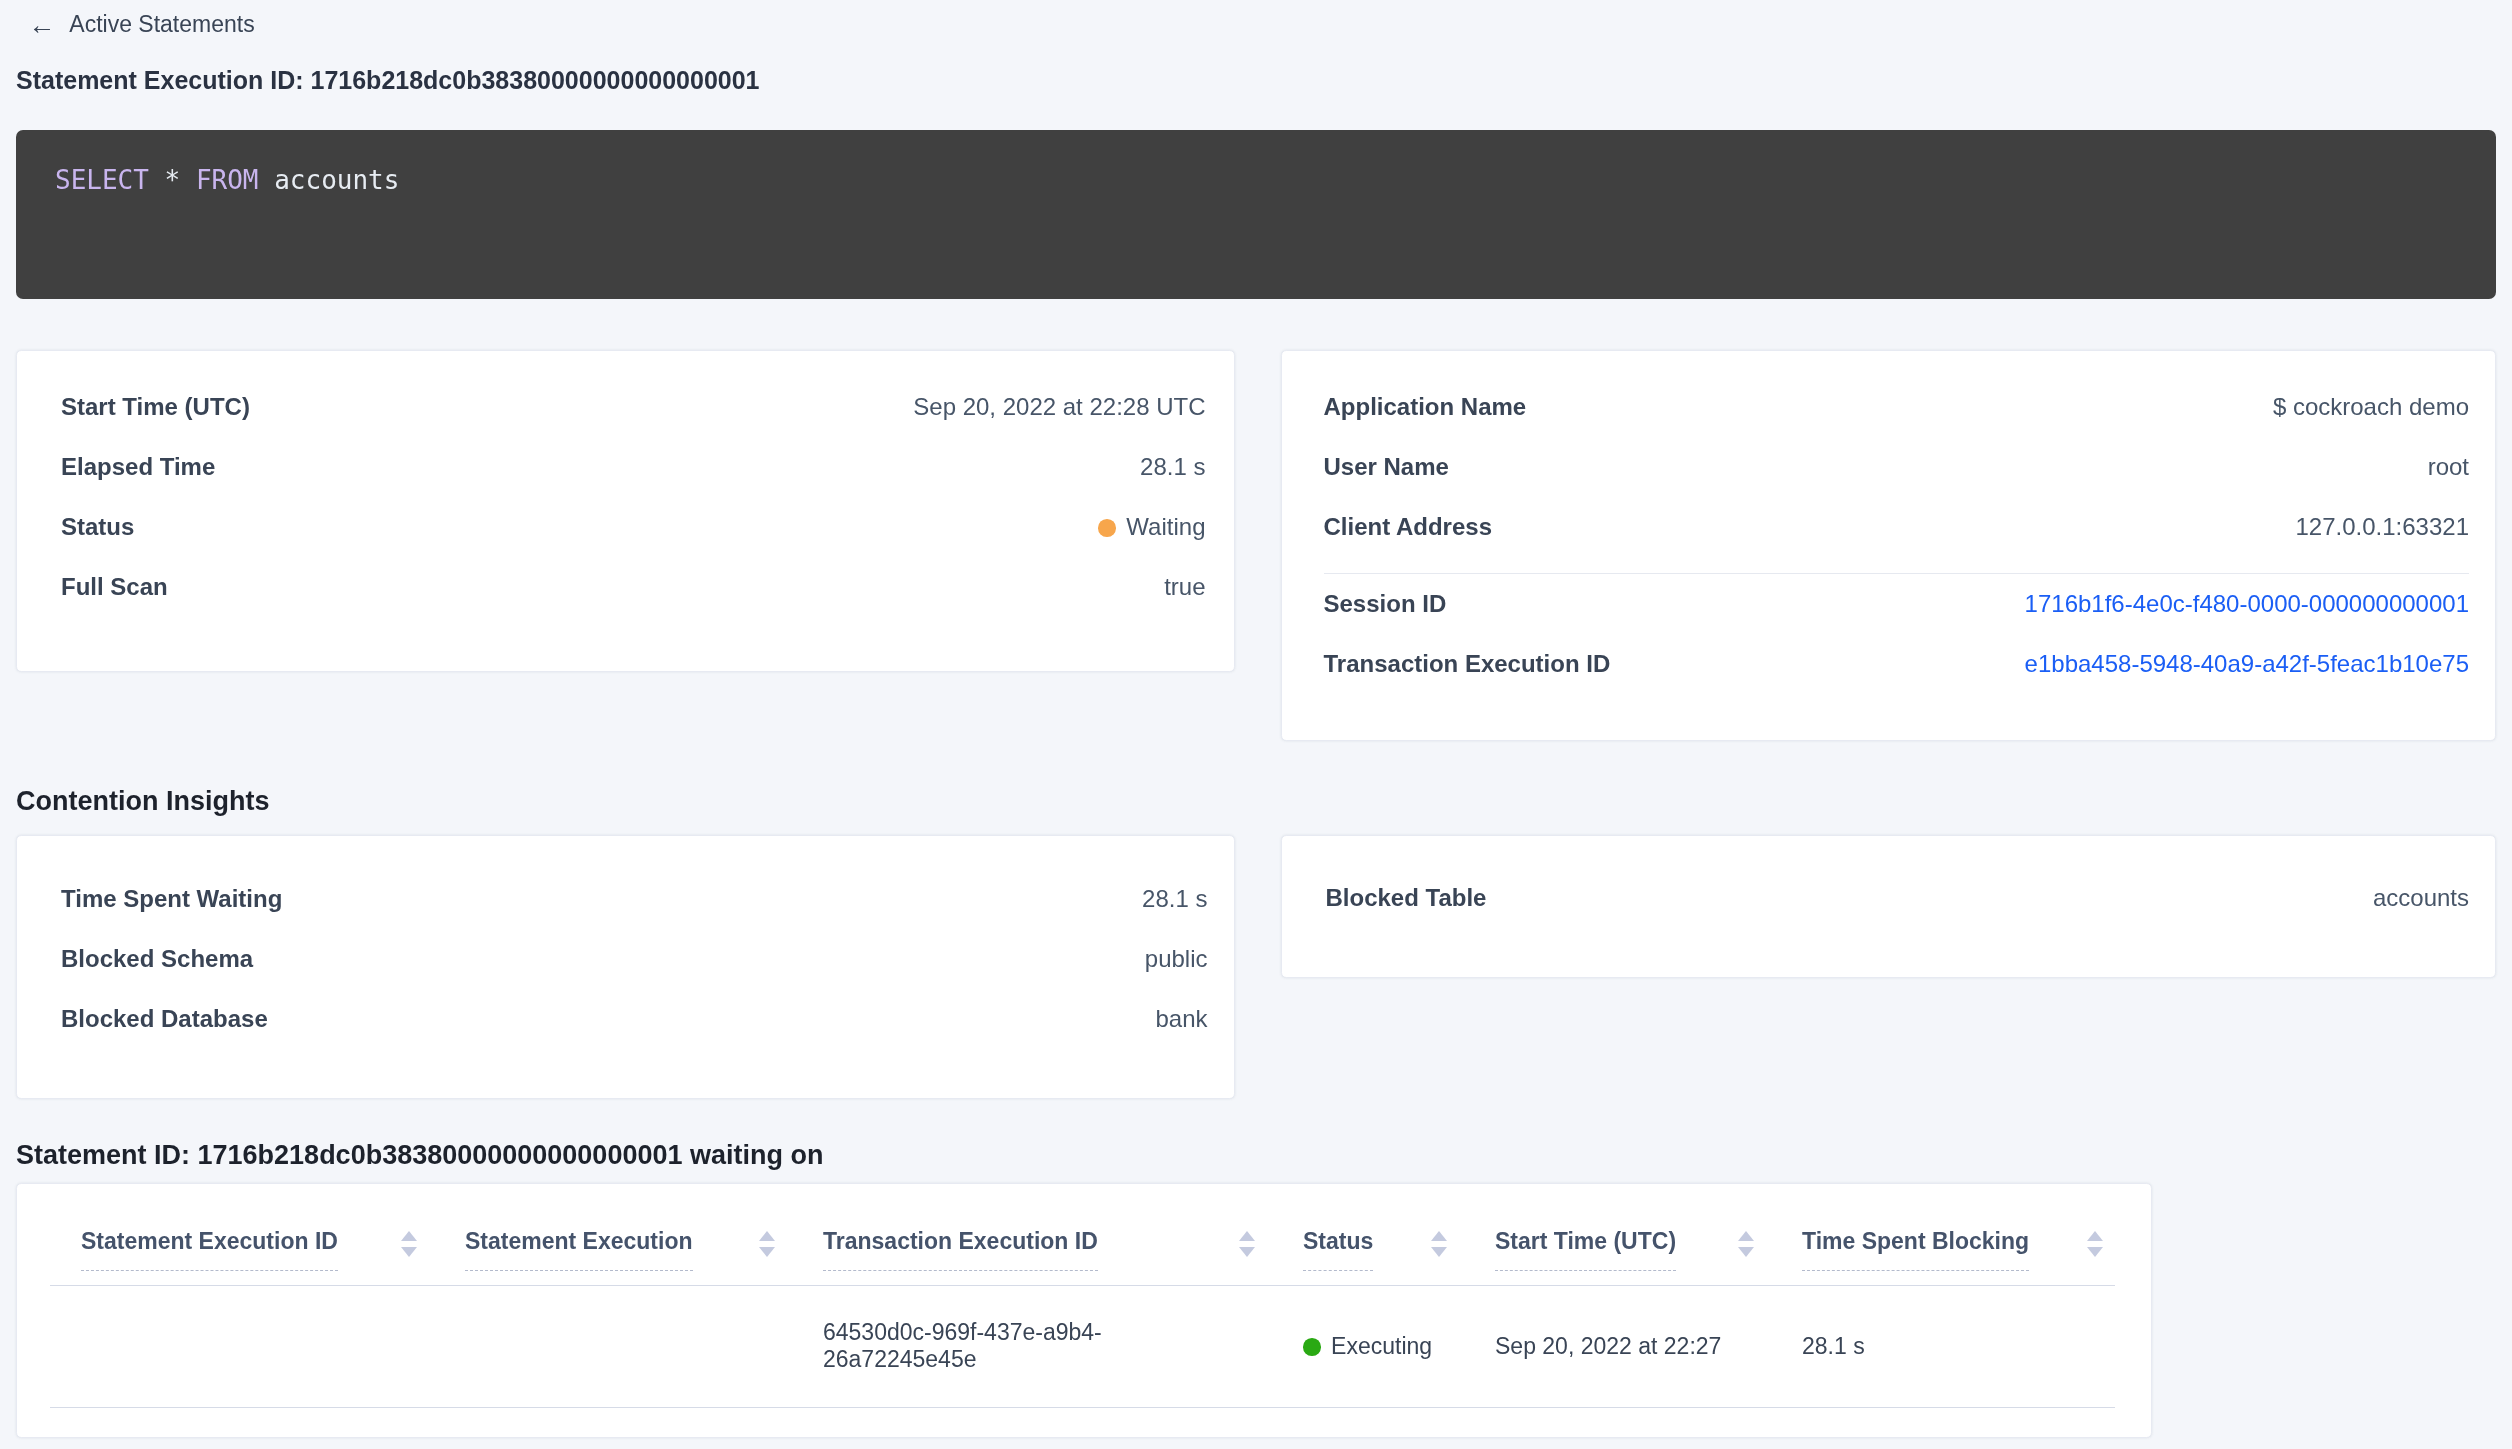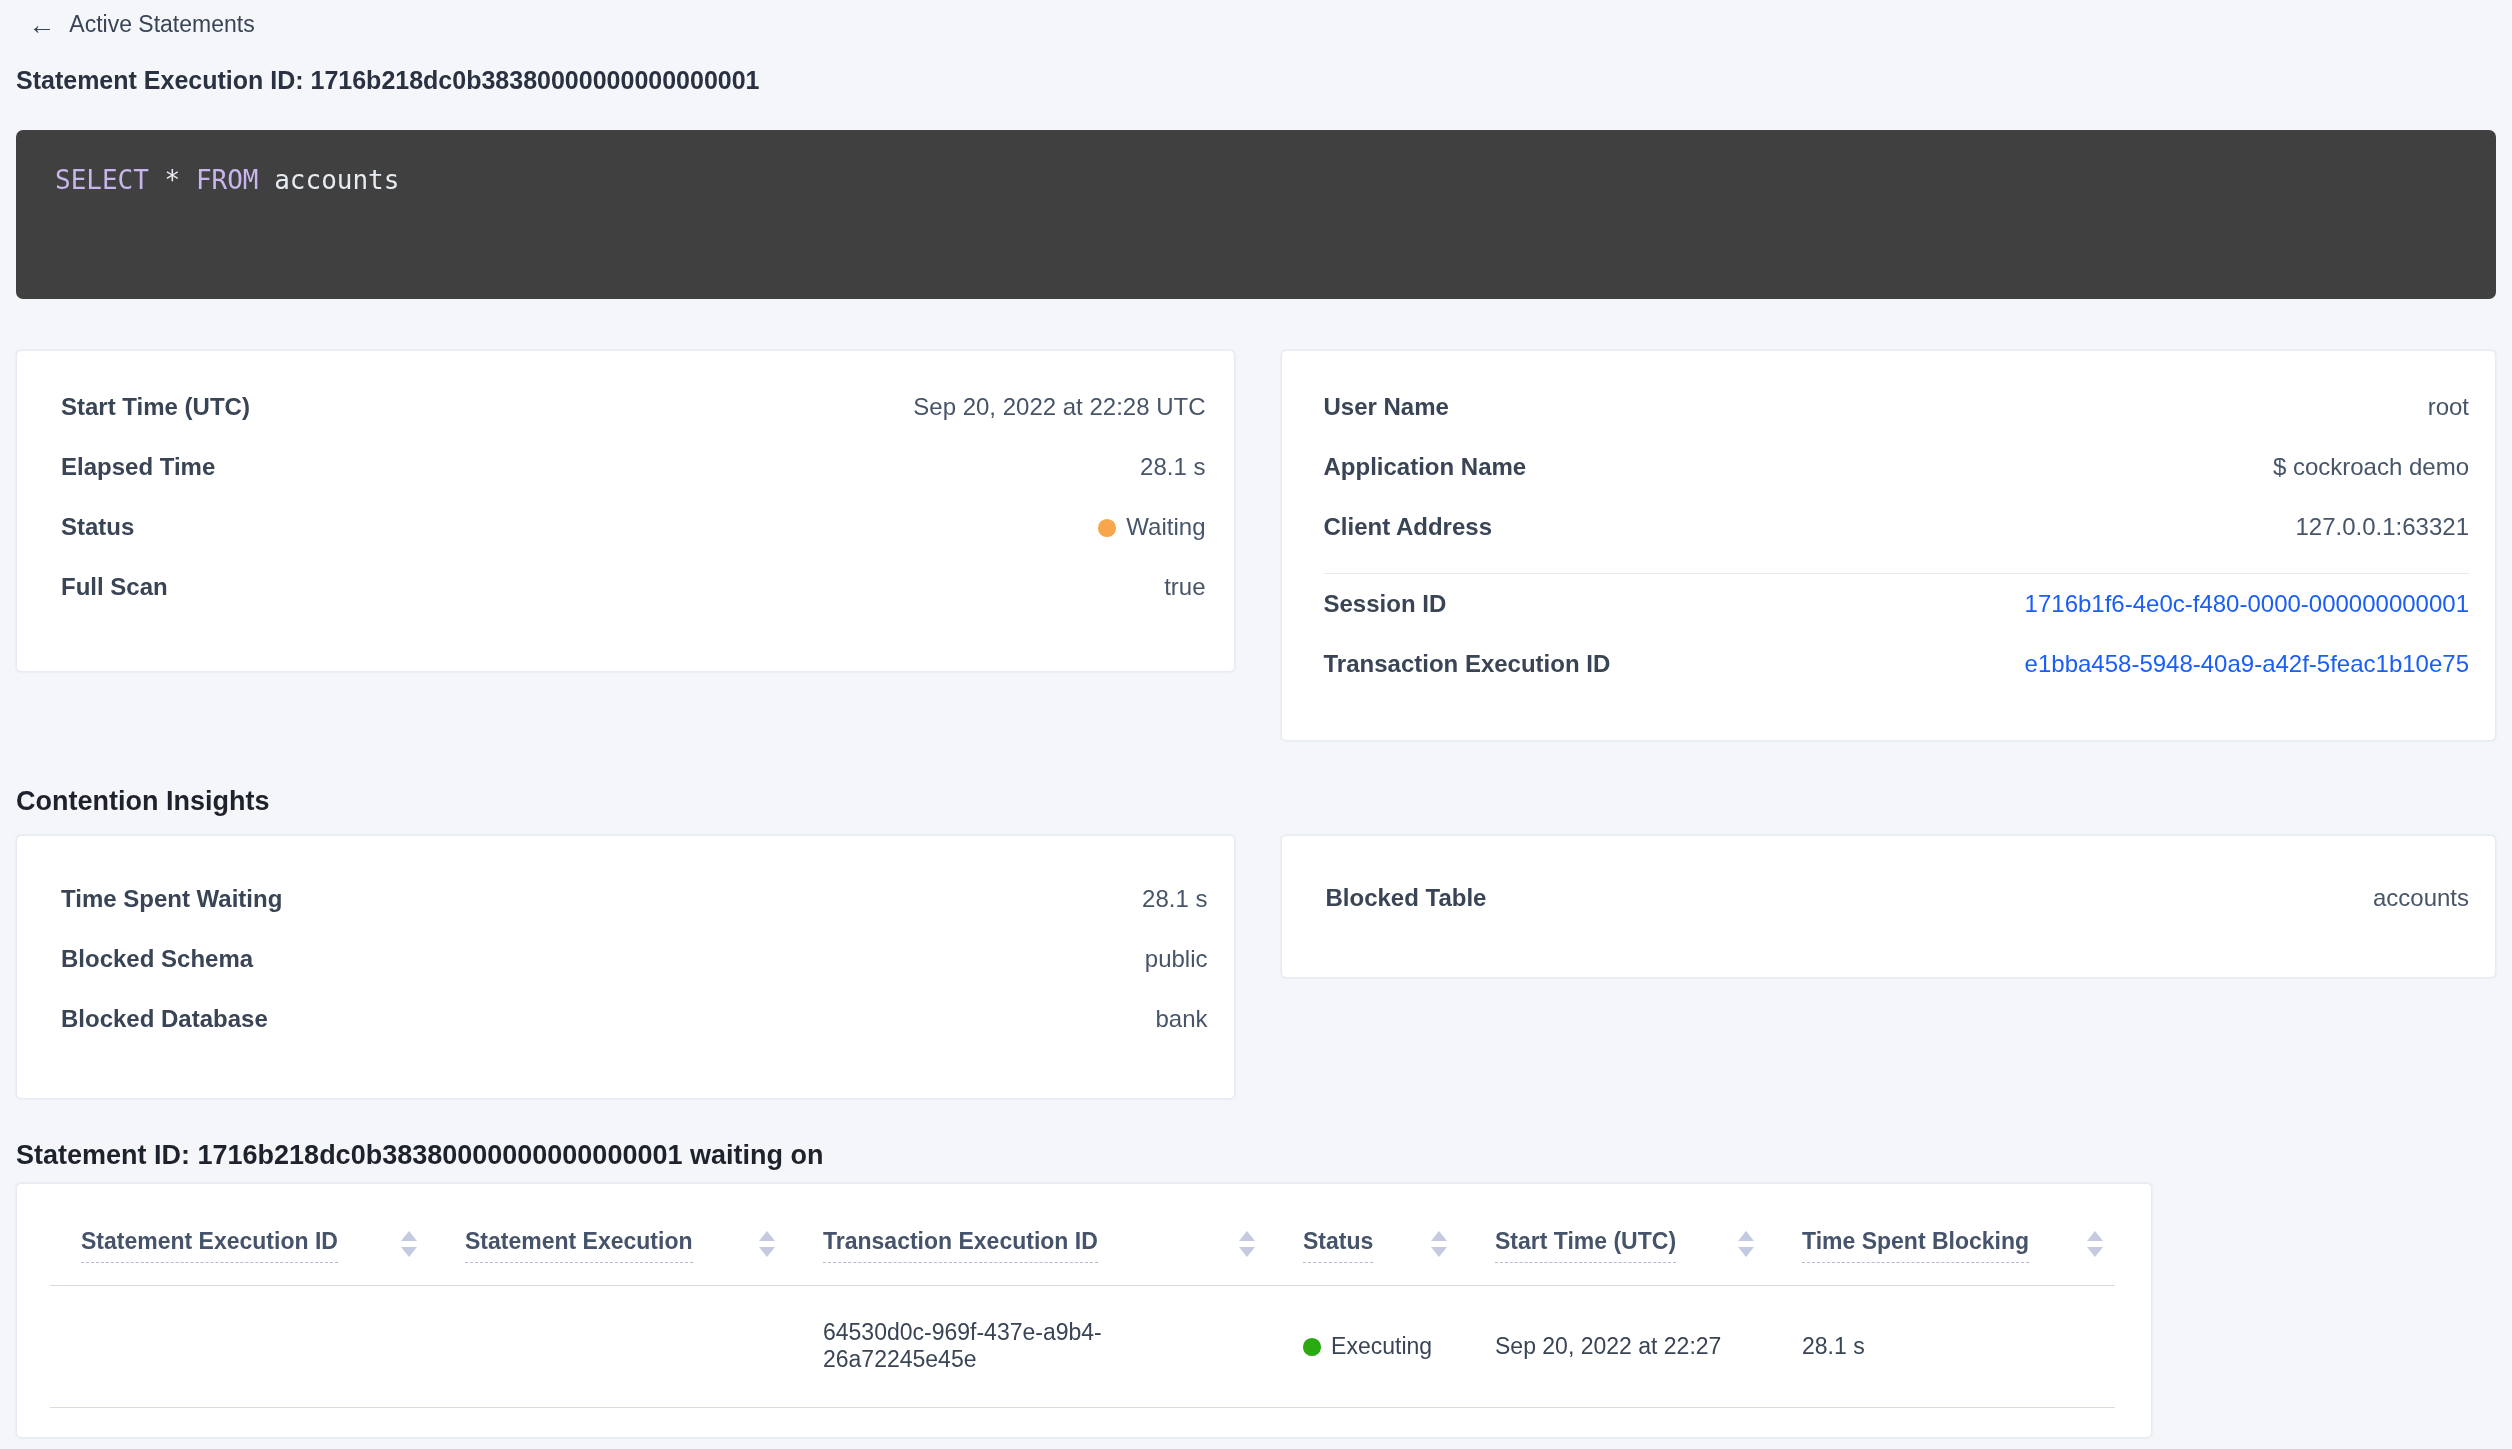--- a/index.html
+++ b/index.html
@@ -71,21 +71,21 @@
     border:0.9px solid #e7eaf2;
     border-radius:5.3px;
     box-sizing:border-box;
     box-shadow:0 0 2.6px rgba(67,90,111,0.12);
     overflow:hidden;
   }
   .tbl { margin:0 36px 0 33px; }
   .tbl-head { display:flex; padding:44px 0 0 31px; height:101px; box-sizing:border-box; align-items:flex-start; }
   .th { display:flex; justify-content:space-between; align-items:flex-start; box-sizing:border-box;
         padding-right:48px; font-size:23px; font-weight:700; color:#45536b; cursor:pointer; }
-  .th .lbl { border-bottom:1.8px dashed #b3bacc; padding-bottom:8px; line-height:26px; }
+  .th .lbl { border-bottom:1.8px dashed #b3bacc; padding-bottom:16px; line-height:26px; }
   .c1 { width:384px; } .c2 { width:358px; } .c3 { width:480px; }
   .c4 { width:192px; } .c5 { width:307px; } .c6 { flex:1;gap:40px; }
   .th.c6 { padding-right:12.3px; }
   .sort { display:flex; flex-direction:column; gap:5.3px; margin-top:3.5px; flex:none; }
   .tri-up   { width:0; height:0; border-left:8.8px solid transparent; border-right:8.8px solid transparent; border-bottom:10.5px solid #c4cadf; }
   .tri-down { width:0; height:0; border-left:8.8px solid transparent; border-right:8.8px solid transparent; border-top:10.5px solid #c4cadf; }
   .tbl-hr { border:none; border-top:1.8px solid #d6dbe7; margin:0; }
   .tbl-row { display:flex; align-items:center; height:121px; padding-left:31px; font-size:23px; color:#394455; }
   .td { box-sizing:border-box; padding-right:48px; }
 </style>
@@ -119,26 +119,26 @@
         <span class="kv-value"><span class="dot dot-waiting"></span><span>Waiting</span></span>
       </div>
       <div class="kv-row">
         <span class="kv-label">Full Scan</span>
         <span class="kv-value">true</span>
       </div>
     </div>
 
     <div class="card card-session">
       <div class="kv-row">
+        <span class="kv-label">Application Name</span>
+        <span class="kv-value">$ cockroach demo</span>
+      </div>
+      <div class="kv-row">
         <span class="kv-label">User Name</span>
         <span class="kv-value">root</span>
-      </div>
-      <div class="kv-row">
-        <span class="kv-label">Application Name</span>
-        <span class="kv-value">$ cockroach demo</span>
       </div>
       <div class="kv-row">
         <span class="kv-label">Client Address</span>
         <span class="kv-value">127.0.0.1:63321</span>
       </div>
       <hr class="card-divider">
       <div class="kv-row">
         <span class="kv-label">Session ID</span>
         <a class="kv-value kv-link">1716b1f6-4e0c-f480-0000-000000000001</a>
       </div>

